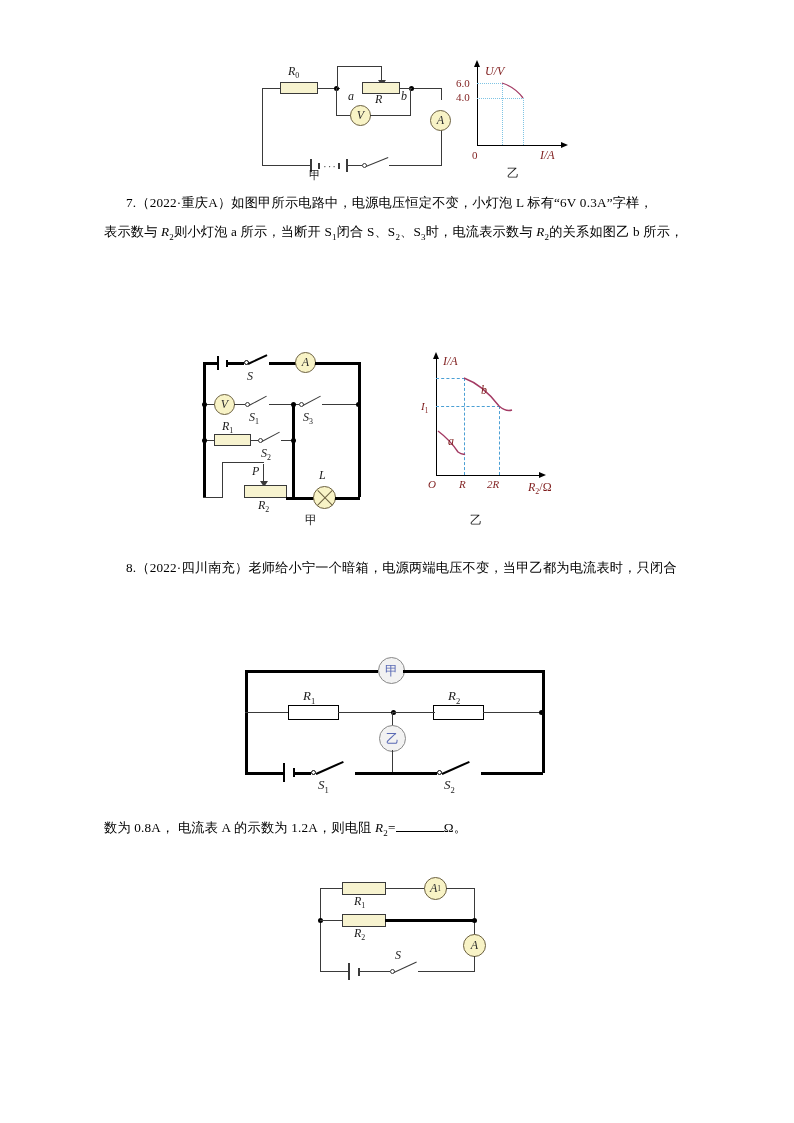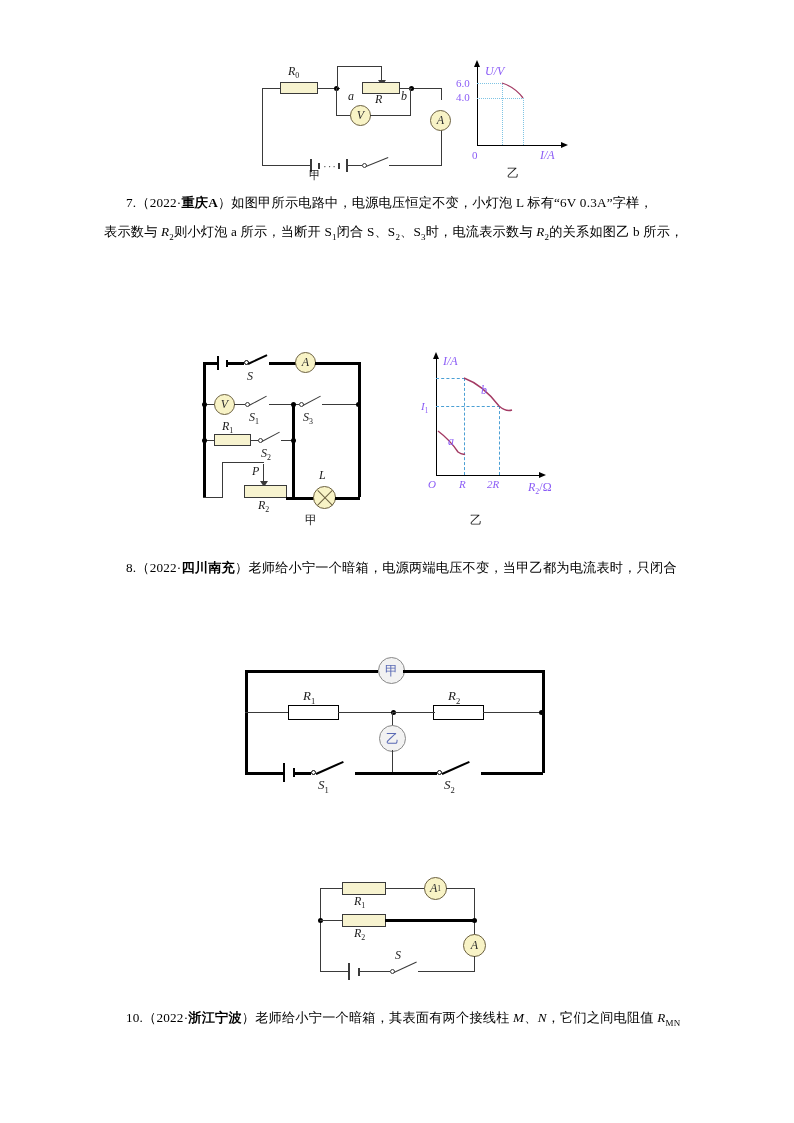--- a/index.html
+++ b/index.html
@@ -28,21 +28,21 @@
     left: 104px;
     width: 600px;
     font-size: 13.2px;
     line-height: 29px;
     letter-spacing: 0.2px;
     text-align: justify;
     text-justify: inter-ideograph;
   }
   .qblock .ln { display: block; white-space: nowrap; }
   .indent { padding-left: 22px; }
-  .bold { font-weight: bold; }
+  .bold { font-weight: normal; }
   .blank {
     display: inline-block;
     border-bottom: 1px solid #000;
     vertical-align: baseline;
   }
   .blank.w1 { width: 70px; }
   .blank.w2 { width: 62px; }
   .blank.w3 { width: 60px; }
   .blank.w5 { width: 48px; }
   .it { font-style: italic; font-family: "Liberation Serif", serif; }
@@ -199,21 +199,21 @@
     border-bottom: 7px solid #000;
   }
   .dash-h { position: absolute; height: 0; border-top: 1.1px dashed #4a9fd4; }
   .dash-v { position: absolute; width: 0; border-left: 1.1px dashed #4a9fd4; }
   .dash-h.dot { border-top-style: dotted; border-top-width: 1.6px; border-top-color: #7fc4e4; }
   .dash-v.dot { border-left-style: dotted; border-left-width: 1.6px; border-left-color: #7fc4e4; }
   .gtick {
     position: absolute;
     font-family: "Liberation Serif", serif;
     font-size: 11px;
-    color: #8b5cf6;
+    color: #7f1d1d;
     white-space: nowrap;
   }
   .gtick.it { font-style: italic; }
   .gtick sub { font-size: 0.66em; font-style: normal; }
   svg.curve { position: absolute; overflow: visible; }
 </style>
 </head>
 <body>
 
 <div class="page">
@@ -493,20 +493,21 @@
       <div class="kn" style="left:0px; top:6px;"></div>
       <div class="bl" style="left:5px; top:9px; width:30px; transform: rotate(-24deg);"></div>
     </div>
     <div class="lbl" style="left:199px; top:117px; font-size:13px;">
       <span class="it">S</span><sub>2</sub>
     </div>
     <div class="wire thick h" style="left:236px; top:112px; width:62px;"></div>
   </div>
 
   <div class="qblock" style="top:813px;">
+    <span class="ln"><span>数为 0.8A，  电流表 A 的示数为 1.2A，则电阻 </span><span class="it">R</span><sub>2</sub><span>=</span><span class="blank w5"></span><span>Ω。</span></span>
   </div>
 
   <div class="figure" style="left:320px; top:882px; width:175px; height:100px;">
 
     <div class="wire v" style="left:0px; top:6px; height:84px;"></div>
     <div class="wire v" style="left:154px; top:6px; height:84px;"></div>
 
     <div class="wire h" style="left:0px; top:6px; width:22px;"></div>
     <div class="res" style="left:22px; top:0px; width:44px; height:13px;"></div>
     <div class="lbl" style="left:34px; top:12px;">
@@ -541,16 +542,15 @@
     <div class="wire h" style="left:38px; top:89px; width:32px;"></div>
     <div class="sw" style="left:70px; top:82px; width:30px; height:15px;">
       <div class="kn" style="left:0px; top:5px;"></div>
       <div class="bl" style="left:4px; top:8px; width:25px; transform: rotate(-25deg);"></div>
     </div>
     <div class="lbl it" style="left:75px; top:66px;"><span>S</span></div>
     <div class="wire h" style="left:98px; top:89px; width:57px;"></div>
   </div>
 
   <div class="qblock" style="top:1003px;">
-    <span class="ln indent"><span>10.（2022·</span><span class="bold">浙江宁波</span><span>）老师给小宁一个暗箱，其表面有两个接线柱 </span><span class="it">M</span><span>、</span><span class="it">N</span><span>，它们之间电阻值 </span><span class="it">R</span><sub>MN</sub></span>
   </div>
 
 </div>
 
 </body></html>

